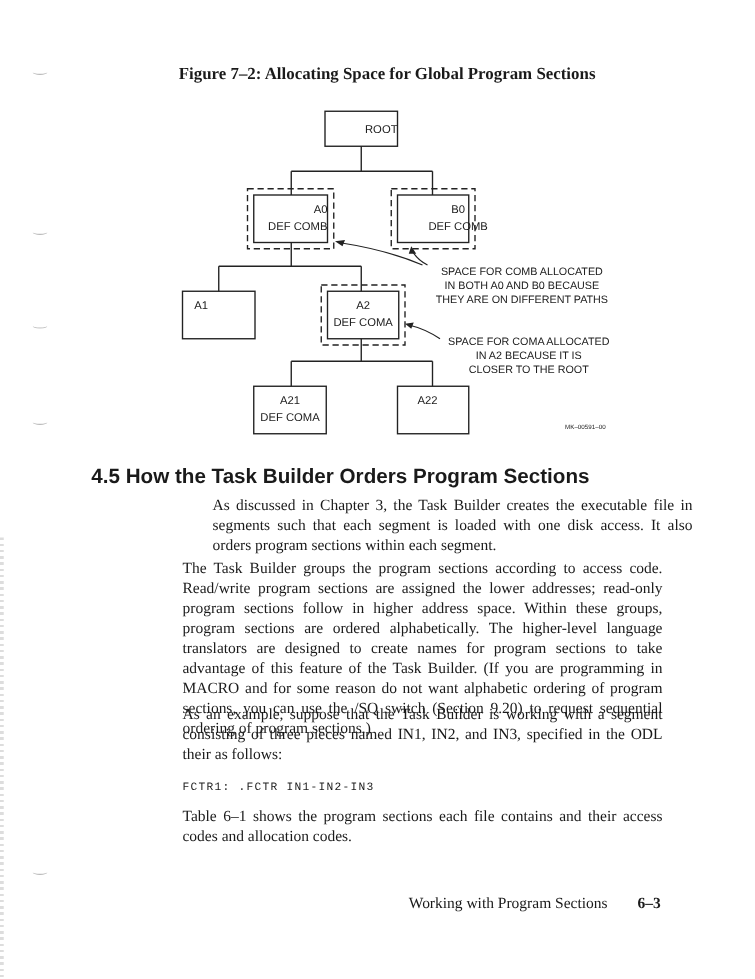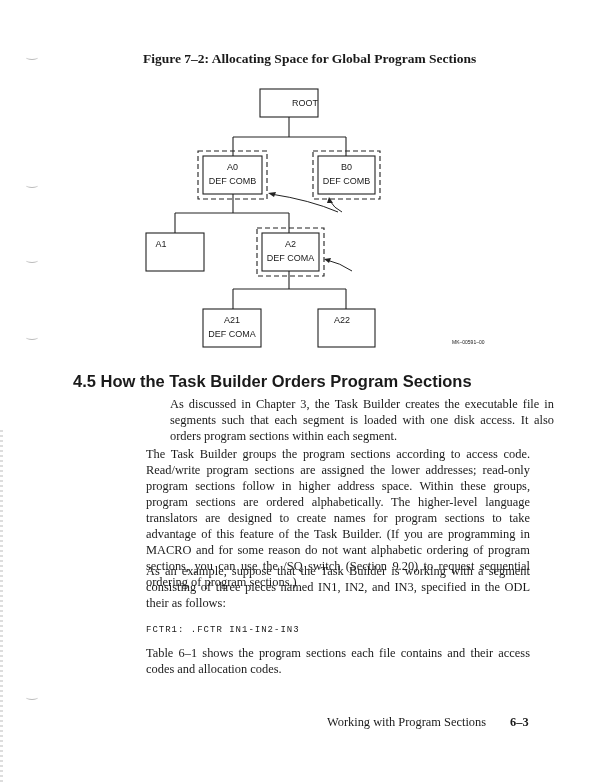--- a/index.html
+++ b/index.html
@@ -70,43 +70,53 @@
     <g fill="#222">
       <polygon points="268,193 276,192 274,197"></polygon>
       <polygon points="329,197 333,203 327,203"></polygon>
       <polygon points="324,259 331,258 329,263"></polygon>
     </g>
   </svg>
 
   <div class="node-label" style="left:260px;top:96px;width:58px;margin-left:16px;">
     <div>ROOT</div>
   </div>
-  <div class="node-label" style="left:203px;top:160px;width:59px;">
+  <div class="node-label" style="left:203px;top:160px;width:59px;text-align:right;">
     <div>A0</div>
     <div>DEF COMB</div>
   </div>
-  <div class="node-label" style="left:318px;top:160px;width:57px;">
+  <div class="node-label" style="left:318px;top:160px;width:57px;padding-left:20px;">
     <div>B0</div>
     <div>DEF COMB</div>
   </div>
   <div class="node-label" style="left:146px;top:237px;width:30px;">
     <div>A1</div>
   </div>
   <div class="node-label" style="left:262px;top:237px;width:57px;">
     <div>A2</div>
     <div>DEF COMA</div>
   </div>
   <div class="node-label" style="left:203px;top:313px;width:58px;">
     <div>A21</div>
     <div>DEF COMA</div>
   </div>
   <div class="node-label" style="left:318px;top:313px;width:48px;">
     <div>A22</div>
   </div>
 
+  <div class="note" style="left:345px;top:212px;width:145px;">
+    <div>SPACE FOR COMB ALLOCATED</div>
+    <div>IN BOTH A0 AND B0 BECAUSE</div>
+    <div>THEY ARE ON DIFFERENT PATHS</div>
+  </div>
+  <div class="note" style="left:353px;top:268px;width:140px;">
+    <div>SPACE FOR COMA ALLOCATED</div>
+    <div>IN A2 BECAUSE IT IS</div>
+    <div>CLOSER TO THE ROOT</div>
+  </div>
   <div class="fig-id">MK–00591–00</div>
 </div>
 
 <div class="abs section-heading">4.5  How the Task Builder Orders Program Sections</div>
 
 <div class="para" style="top:396px;margin-left:24px;">As discussed in Chapter 3, the Task Builder creates the executable file in segments such that each segment is loaded with one disk access. It also orders program sections within each segment.</div>
 <div class="para" style="top:446px;">The Task Builder groups the program sections according to access code. Read/write program sections are assigned the lower addresses; read-only program sections follow in higher address space. Within these groups, program sections are ordered alphabetically. The higher-level language translators are designed to create names for program sections to take advantage of this feature of the Task Builder. (If you are programming in MACRO and for some reason do not want alphabetic ordering of program sections, you can use the /SQ switch (Section 9.20) to request sequential ordering of program sections.)</div>
 <div class="para" style="top:563px;">As an example, suppose that the Task Builder is working with a segment consisting of three pieces named IN1, IN2, and IN3, specified in the ODL their as follows:</div>
 <div class="code">FCTR1:  .FCTR  IN1-IN2-IN3</div>
 <div class="para" style="top:645px;">Table 6–1 shows the program sections each file contains and their access codes and allocation codes.</div>

